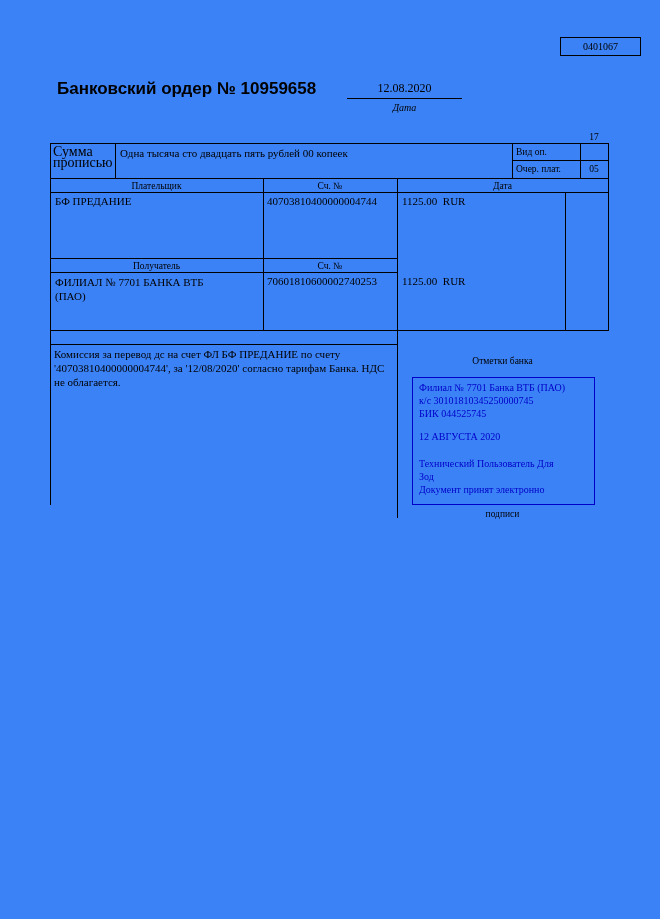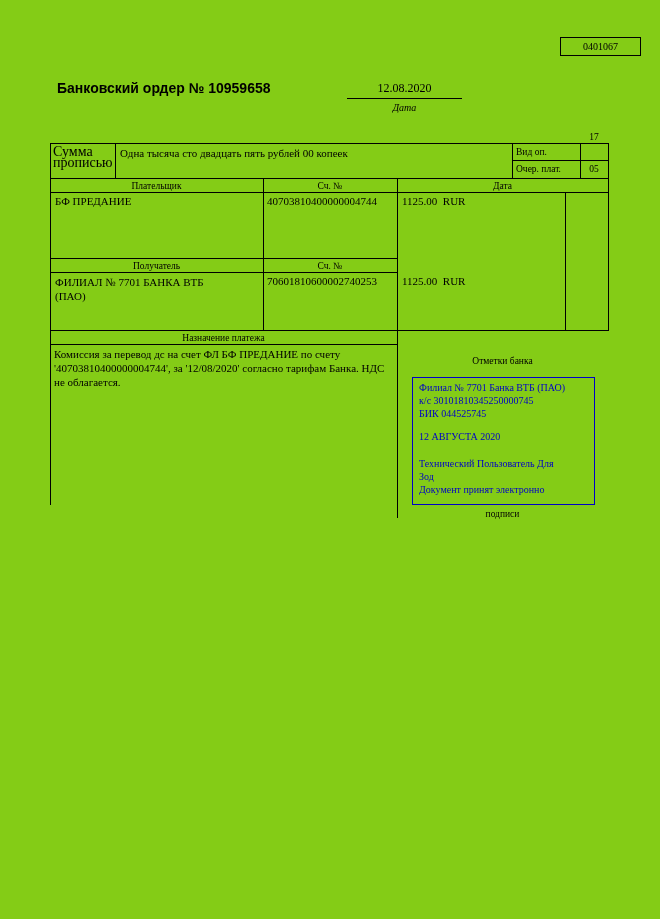--- a/index.html
+++ b/index.html
@@ -1,31 +1,31 @@
 <!DOCTYPE html>
 <html style="--stamp-color: #0000c8;"><head>
 <meta charset="utf-8">
 <style>
   * { margin:0; padding:0; box-sizing:border-box; }
   html,body { background:#ffffff; }
   .page {
-    position:relative; width:660px; height:919px; background:#84cc16;
+    position:relative; width:660px; height:919px; background:#3b82f6;
     font-family:"Liberation Serif", serif; color:#000; overflow:hidden;
   }
   .hl, .vl { position:absolute; background:#000; }
   .hl { height:1px; }
   .vl { width:1px; }
   .t { position:absolute; font-size:11px; line-height:13px; white-space:nowrap; }
   .c { text-align:center; }
   .wrap { white-space:normal; }
   .pre { white-space:pre; }
   .small { font-size:9.5px; }
   .tiny { font-size:10px;font-style:italic; }
   .title {
-    font-family:"Liberation Sans", sans-serif; font-weight:bold; font-size:14px;
+    font-family:"Liberation Sans", sans-serif; font-weight:bold; font-size:17px;
   }
   .code-box {
     position:absolute; left:560px; top:37px; width:81px; height:19px;
     border:1px solid #000; text-align:center; font-size:10px; line-height:17px;
   }
   .label-cell { font-size:14px; line-height:11px; white-space:normal; }
   .purpose { line-height:14px; }
   .stamp {
     position:absolute; left:412px; top:377px; width:183px; height:128px;
     border:1px solid var(--stamp-color,#0000c8);
@@ -83,21 +83,20 @@
   <div class="t" style="left:267px; top:195px;">40703810400000004744</div>
   <div class="t pre" style="left:402px; top:195px;">1125.00  RUR</div>
 
   <div class="t c small" style="left:50px; top:260px; width:213px;">Получатель</div>
   <div class="t c small" style="left:263px; top:260px; width:134px;">Сч. №</div>
 
   <div class="t wrap" style="left:55px; top:275px; width:180px; line-height:14px;">ФИЛИАЛ № 7701 БАНКА ВТБ (ПАО)</div>
   <div class="t" style="left:267px; top:275px;">70601810600002740253</div>
   <div class="t pre" style="left:402px; top:275px;">1125.00  RUR</div>
 
-  <div class="t c small" style="left:50px; top:332px; width:347px;">Назначение платежа</div>
 
   <div class="t wrap purpose" style="left:54px; top:347px; width:336px;">Комиссия за перевод дс на счет ФЛ БФ ПРЕДАНИЕ по счету '40703810400000004744', за '12/08/2020' согласно тарифам Банка. НДС не облагается.</div>
 
   <div class="t c small" style="left:397px; top:355px; width:211px;">Отметки банка</div>
 
   <div class="stamp">
     <div>Филиал № 7701 Банка ВТБ (ПАО)</div>
     <div>к/с 30101810345250000745</div>
     <div>БИК 044525745</div>
     <div class="gap-date">12 АВГУСТА 2020</div>

